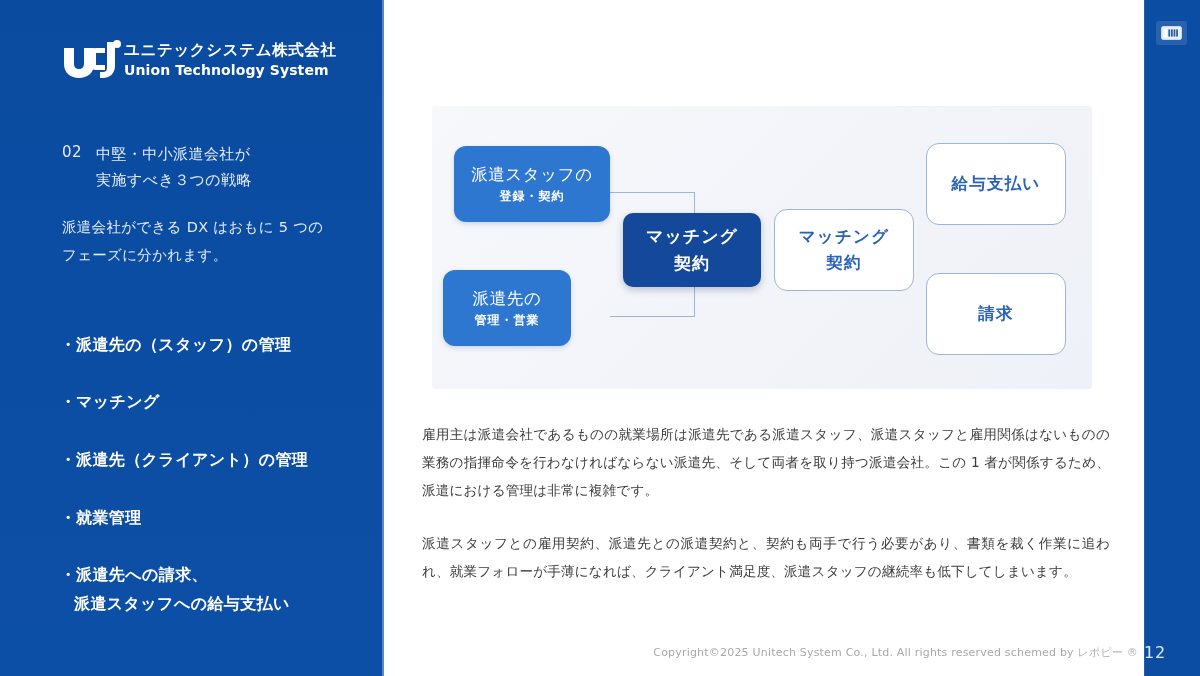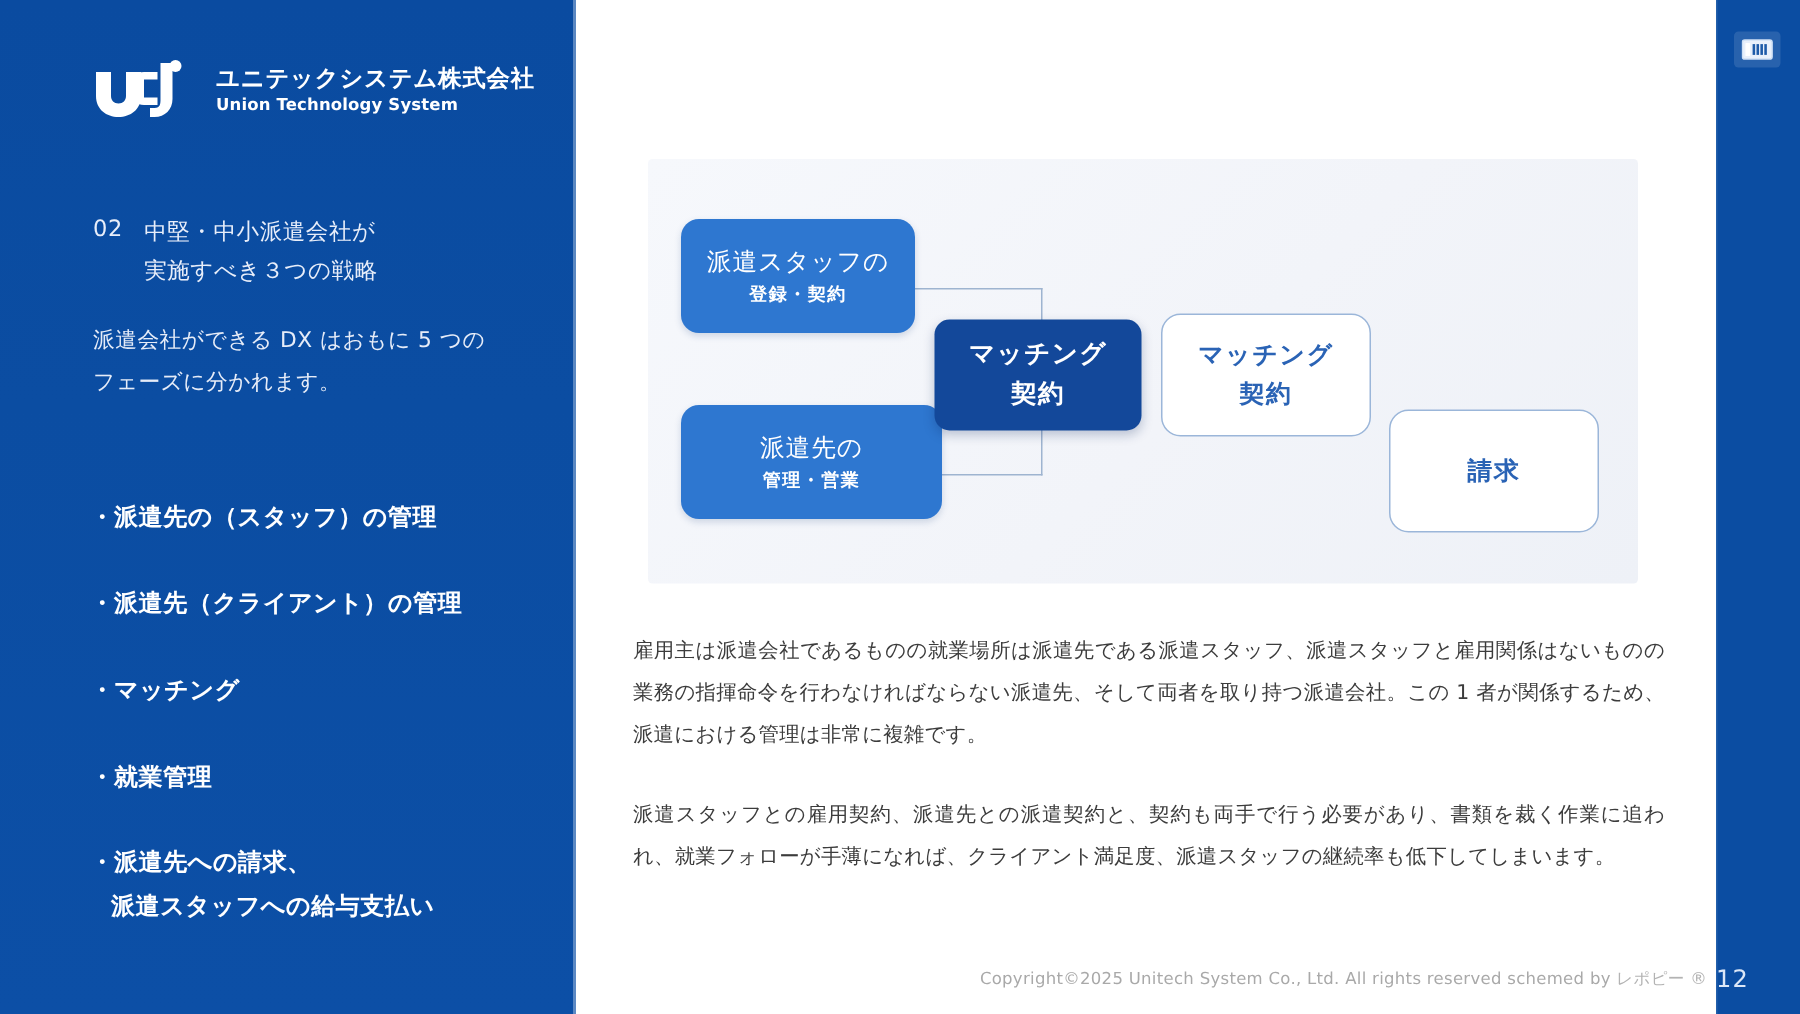--- a/index.html
+++ b/index.html
@@ -37,21 +37,21 @@
     opacity:.55;
   }
 
   
   .logo-wrap {
     position: absolute;
     left: 62px;
     top: 38px;
     display: flex;
     align-items: center;
-    gap: 20px;
+    gap: 0;
   }
   .logo-mark {
     width: 62px;
     height: 44px;
     position: relative;
     flex: none;
   }
   .logo-text-block{
     display:flex;
     flex-direction:column;
@@ -60,21 +60,21 @@
   }
   .logo-jp{
     color:#ffffff;
     font-size:15.5px;
     font-weight:700;
     letter-spacing:.6px;
     white-space:nowrap;
   }
   .logo-en{
     color:#ffffff;
-    font-size:11px;
+    font-size:14px;
     font-weight:700;
     letter-spacing:.1px;
     margin-top:4px;
     white-space:nowrap;
   }
 
   
   .section-head{
     position:absolute;
     left:62px;
@@ -179,21 +179,21 @@
   .node.outline{
     background:#ffffff;
     color:#2a63b5;
     border:1.4px solid #9bb6d9;
     border-radius:13px;
   }
   .node.outline .ln{ font-size:16.5px; font-weight:700; letter-spacing:1.2px; line-height:1.6; }
 
   
   #node-staff      { left:22px;  top:40px;  width:156px; height:76px; }
-  #node-client     { left:22px;  top:164px; width:174px; height:76px; }
+  #node-client     { left:11px;  top:164px; width:128px; height:76px; }
   #node-match-dark { left:191px; top:107px; width:138px; height:74px; }
   #node-match-out  { left:342px; top:103px; width:140px; height:82px; }
   #node-payroll    { left:494px; top:37px;  width:140px; height:82px; }
   #node-invoice    { left:494px; top:167px; width:140px; height:82px; }
 
   .conn{
     position:absolute;
     background:#9eb4d0;
   }
   .conn.h{ height:1.2px; }
@@ -294,24 +294,24 @@
     </div>
 
     <div class="lead-text">派遣会社ができる DX はおもに 5 つの
 フェーズに分かれます。</div>
 
     <ul class="bullets">
       <li>
         <span class="b-dot">・</span><span>派遣先の（スタッフ）の管理</span>
       </li>
       <li>
+        <span class="b-dot">・</span><span>マッチング</span>
+      </li>
+      <li>
         <span class="b-dot">・</span><span>派遣先（クライアント）の管理</span>
-      </li>
-      <li>
-        <span class="b-dot">・</span><span>マッチング</span>
       </li>
       <li>
         <span class="b-dot">・</span><span>就業管理</span>
       </li>
       <li>
         <span class="b-dot">・</span><span>派遣先への請求、</span>
         <span class="b-cont">派遣スタッフへの給与支払い</span>
       </li>
     </ul>
   </div>
@@ -337,20 +337,23 @@
       <div class="node dark" id="node-match-dark">
         <span class="ln">マッチング</span>
         <span class="ln">契約</span>
       </div>
 
       <div class="node outline" id="node-match-out">
         <span class="ln">マッチング</span>
         <span class="ln">契約</span>
       </div>
 
+      <div class="node outline" id="node-payroll">
+        <span class="ln">給与支払い</span>
+      </div>
 
       <div class="node outline" id="node-invoice">
         <span class="ln">請求</span>
       </div>
     </div>
 
     <p class="body-copy" id="para-1">雇用主は派遣会社であるものの就業場所は派遣先である派遣スタッフ、派遣スタッフと雇用関係はないものの業務の指揮命令を行わなければならない派遣先、そして両者を取り持つ派遣会社。この 1 者が関係するため、派遣における管理は非常に複雑です。</p>
     <p class="body-copy" id="para-2">派遣スタッフとの雇用契約、派遣先との派遣契約と、契約も両手で行う必要があり、書類を裁く作業に追われ、就業フォローが手薄になれば、クライアント満足度、派遣スタッフの継続率も低下してしまいます。</p>
 
     <div class="footer-note">

